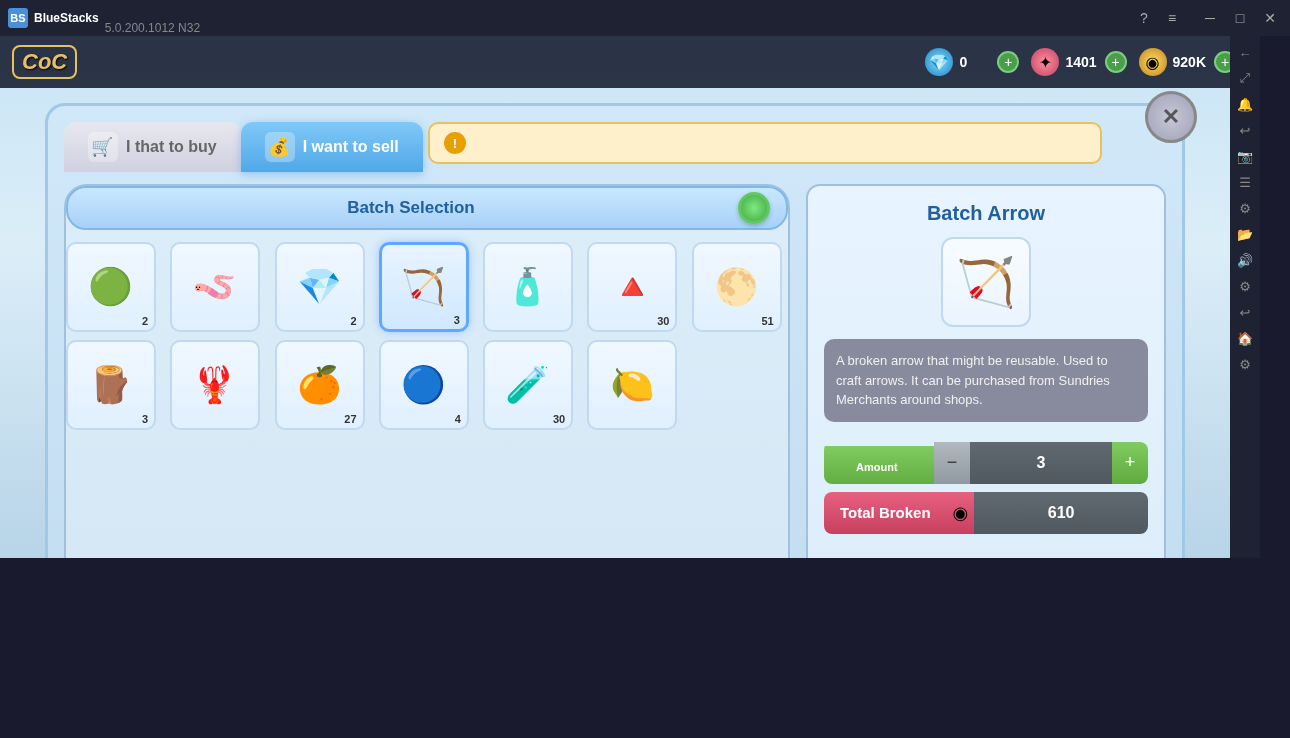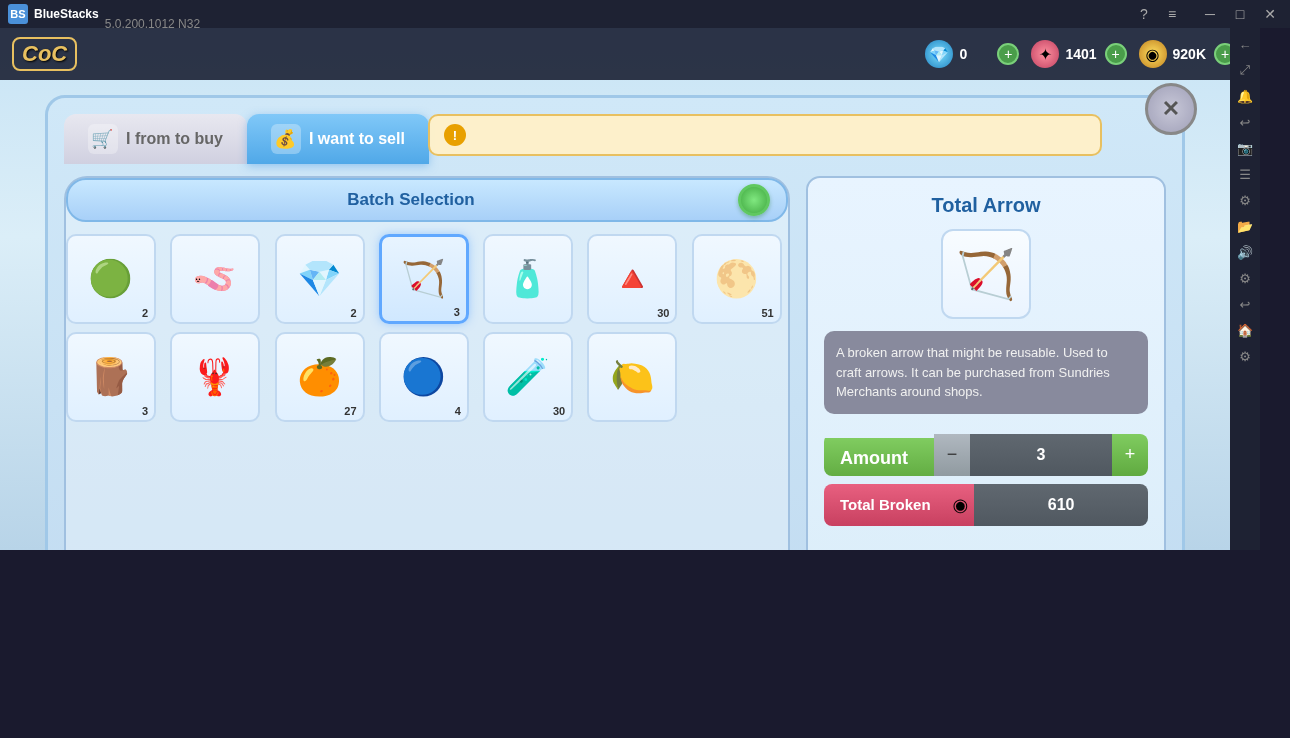--- a/index.html
+++ b/index.html
@@ -7,21 +7,21 @@
       width: 1290px;
       height: 738px;
       overflow: hidden;
       font-family: Arial, sans-serif;
       background: #1a1a2e;
     }
 
     
     .titlebar {
       width: 100%;
-      height: 28px;
+      height: 36px;
       background: #1e2233;
       display: flex;
       align-items: center;
       padding: 0 8px;
       gap: 6px;
     }
     .titlebar-icon {
       width: 20px; height: 20px;
       background: #4a90d9;
       border-radius: 3px;
@@ -362,23 +362,23 @@
     .amount-row {
       display: flex;
       align-items: center;
       height: 42px;
       border-radius: 8px;
       overflow: hidden;
     }
     .amount-label {
       background: linear-gradient(180deg, #80cc60, #60aa40);
       color: white;
-      font-size: 18px;
-      font-weight: bold;
-      padding: 0 16px;
+      font-size: 11px;
+      font-weight: bold;
+      padding: 0 32px;
       height: 100%;
       display: flex;
       align-items: center;
       min-width: 110px;
       margin-top: 8px;
     }
     .amount-minus {
       background: linear-gradient(180deg, #b0b8c0, #909aa0);
       border: none;
       width: 36px;
@@ -504,21 +504,21 @@
   </div>
 
   <div class="modal-bg">
     <div class="shop-modal">
 
       <div class="close-btn">✕</div>
 
       <div class="tabs">
         <button class="tab-btn inactive">
           <div class="tab-icon">🛒</div>
-          <span>I from to buy</span>
+          <span>I that to buy</span>
         </button>
         <button class="tab-btn active">
           <div class="tab-icon">💰</div>
           <span>I want to sell</span>
         </button>
       </div>
 
       <div class="info-banner">
         <div class="info-icon">!</div>
       </div>
@@ -582,21 +582,21 @@
               <span class="item-count">30</span>
             </div>
             <div class="item-slot">
               <span class="item-emoji">🍋</span>
               <span class="item-count"></span>
             </div>
           </div>
         </div>
 
         <div class="right-panel">
-          <span class="item-name-title">Total Arrow</span>
+          <span class="item-name-title">Batch Arrow</span>
 
           <div class="item-preview-box">
             <span>🏹</span>
           </div>
 
           <div class="item-description">A broken arrow that might be reusable. Used to craft arrows. It can be purchased from Sundries Merchants around shops.</div>
 
           <div class="controls-area">
             <div class="amount-row">
               <div class="amount-label">Amount</div>

